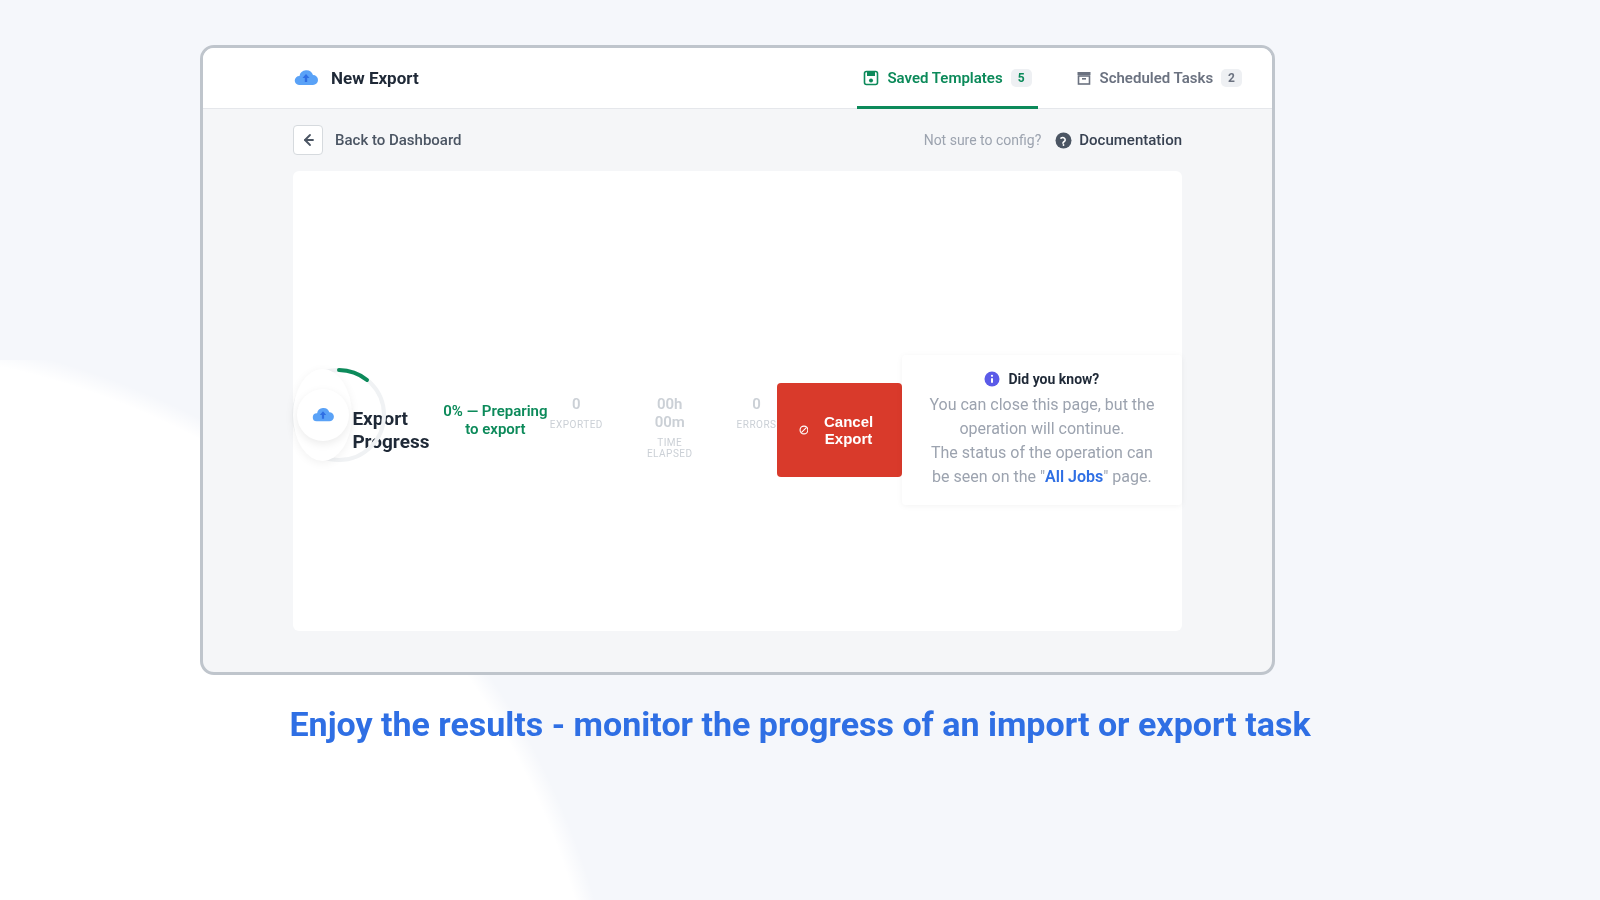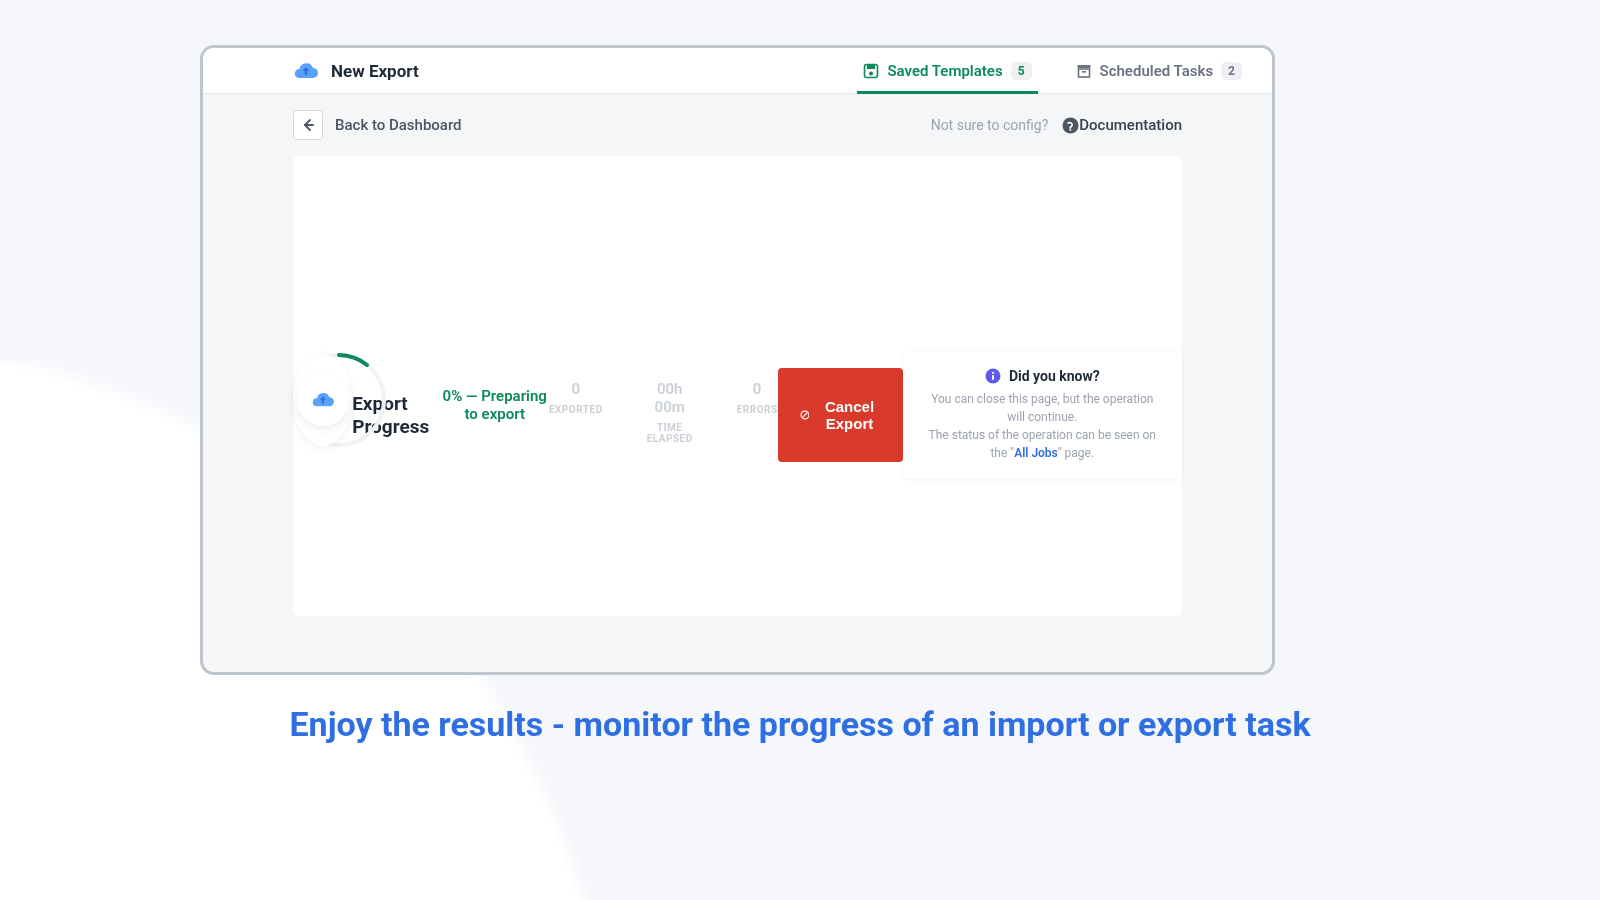--- a/index.html
+++ b/index.html
@@ -27,56 +27,56 @@
   width: 1075px;
   height: 630px;
   background: #f5f6f8;
   border: 3px solid #bfc5cc;
   border-radius: 14px;
   overflow: hidden;
   z-index: 2;
 }
 .header {
   background: #ffffff;
-  height: 46px;
+  height: 61px;
   display: flex;
   align-items: center;
   padding: 0 30px 0 90px;
   border-bottom: 1px solid #e5e7eb;
 }
 .title-group { display: flex; align-items: center; gap: 12px; }
 .cloud-icon-lg { width: 26px; height: 22px; }
 .title { font-size: 17px; font-weight: 700; color: #1f2937; }
 .tabs { margin-left: auto; display: flex; gap: 44px; height: 100%; align-items: center; }
 .tab { display: flex; align-items: center; gap: 8px; font-size: 15px; font-weight: 600; color: #6b7280; height: 100%; position: relative; cursor: pointer; }
 .tab.active { color: #0c8a5a; }
 .tab.active::after { content: ""; position: absolute; left: -6px; right: -6px; bottom: -1px; height: 3px; background: #0c8a5a; }
 .badge { background: #eef0f3; color: #6b7280; border-radius: 5px; padding: 2px 7px; font-size: 12px; font-weight: 700; }
 .tab.active .badge { color: #0c8a5a; }
 .toolbar { height: 62px; display: flex; align-items: center; padding: 0 90px; }
 .back-btn { width: 30px; height: 30px; border: 1px solid #d6dade; border-radius: 4px; background: #fff; display: flex; align-items: center; justify-content: center; cursor: pointer; margin-right: 12px; }
 .back-label { font-size: 15px; color: #4b5563; font-weight: 500; }
 .right-links { margin-left: auto; display: flex; align-items: center; gap: 14px; }
 .hint-text { font-size: 14px; color: #9ca3af; }
-.doc-link { display: flex; align-items: center; font-size: 15px; color: #374151; font-weight: 500; cursor: pointer; }
+.doc-link { display: flex; align-items: center; gap: 7px; font-size: 15px; color: #374151; font-weight: 500; cursor: pointer; }
 .card { margin: 0 90px; background: #fff; border-radius: 6px; height: 460px; display: flex; align-items: center; padding-top: 28px; }
 .progress-ring-wrap { position: relative; width: 92px; height: 92px; display: flex; align-items: center; justify-content: center; }
 .ring-outer { position: absolute; inset: 0; border-radius: 50%; box-shadow: 0 2px 10px rgba(0,0,0,0.06); background: #fff; }
 .ring-svg { position: absolute; top: -3px; left: -3px; width: 98px; height: 98px; }
 .inner-circle { position: relative; width: 52px; height: 52px; border-radius: 50%; background: #fff; box-shadow: 0 3px 8px rgba(0,0,0,0.08); display: flex; align-items: center; justify-content: center; z-index: 2; }
 .progress-title { margin-top: 30px; font-size: 19px; font-weight: 700; color: #1f2937; }
 .progress-status { margin-top: 10px; font-size: 15px; font-weight: 600; color: #0c8a5a; text-align: center; }
 .stats { margin-top: 24px; display: flex; gap: 44px; }
 .stat { text-align: center; }
 .stat-value { font-size: 15px; font-weight: 600; color: #cbd0d6; }
-.stat-label { margin-top: 6px; font-size: 10px; font-weight: 700; color: #cbd0d6; letter-spacing: 0.5px; }
+.stat-label { margin-top: 6px; font-size: 10px; font-weight: 400; color: #cbd0d6; letter-spacing: 0.5px; }
 .cancel-btn { margin-top: 30px; background: #d93a2b; color: #fff; border: none; border-radius: 4px; padding: 30px 22px; font-size: 15px; font-weight: 700; display: flex; align-items: center; gap: 9px; cursor: pointer; }
 .tip-panel { margin-top: 30px; width: 410px; text-align: center; padding: 16px 22px; box-shadow: 0 1px 6px rgba(0,0,0,0.05); border-radius: 4px; }
 .tip-head { display: flex; align-items: center; justify-content: center; gap: 8px; font-size: 14px; font-weight: 700; color: #1f2937; }
-.tip-body { margin-top: 6px; font-size: 12px; color: #9ca3af; line-height: 1.5; }
+.tip-body { margin-top: 6px; font-size: 16px; color: #9ca3af; line-height: 1.5; }
 .tip-link { color: #2f6fe4; font-weight: 600; }
 .caption { position: absolute; left: 0; right: 0; top: 704px; text-align: center; font-size: 34px; font-weight: 700; color: #2f6fe4; z-index: 2; }
 </style>
 </head>
 <body>
 
 <div class="bg-curve"></div>
 
 <div class="window">
 

